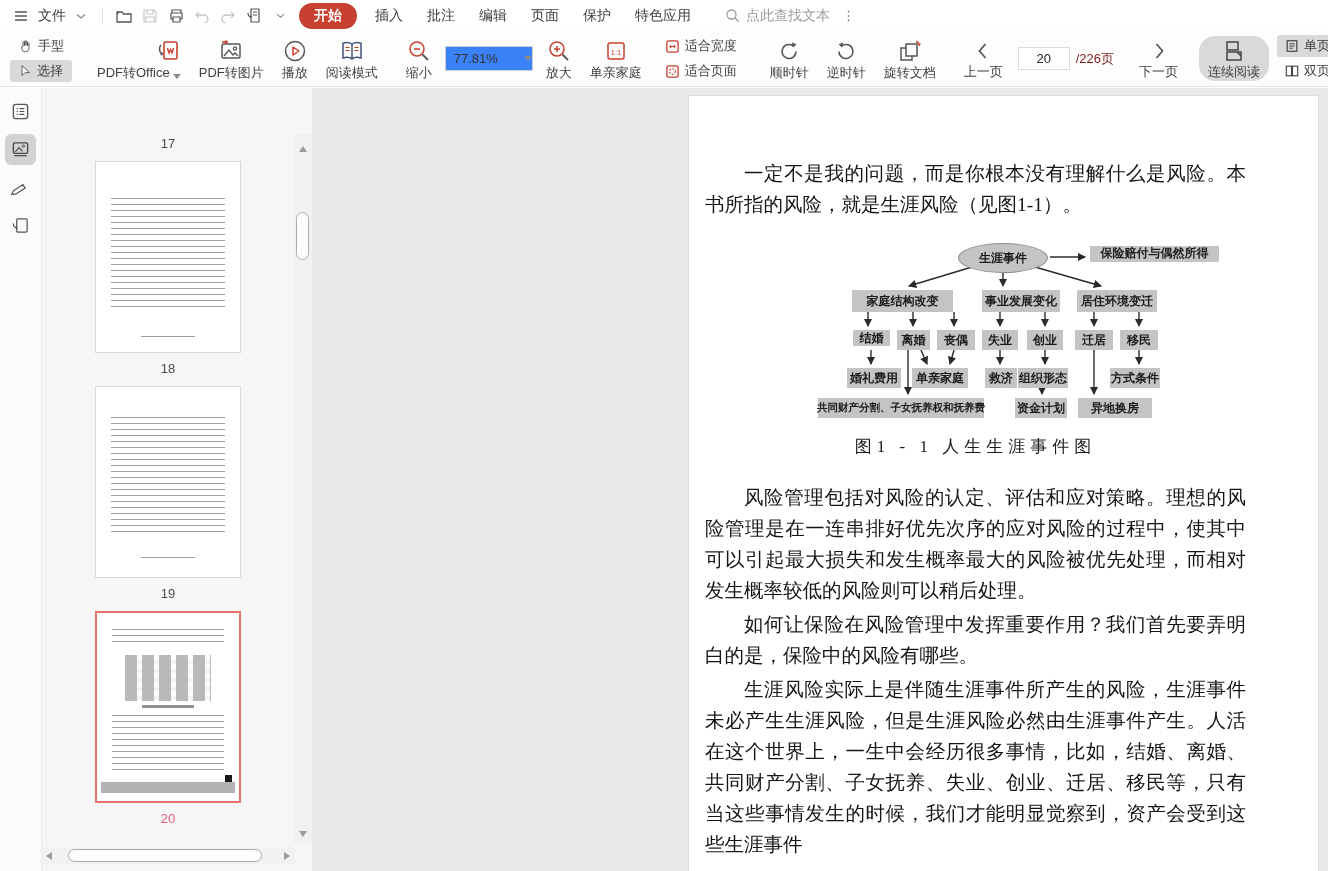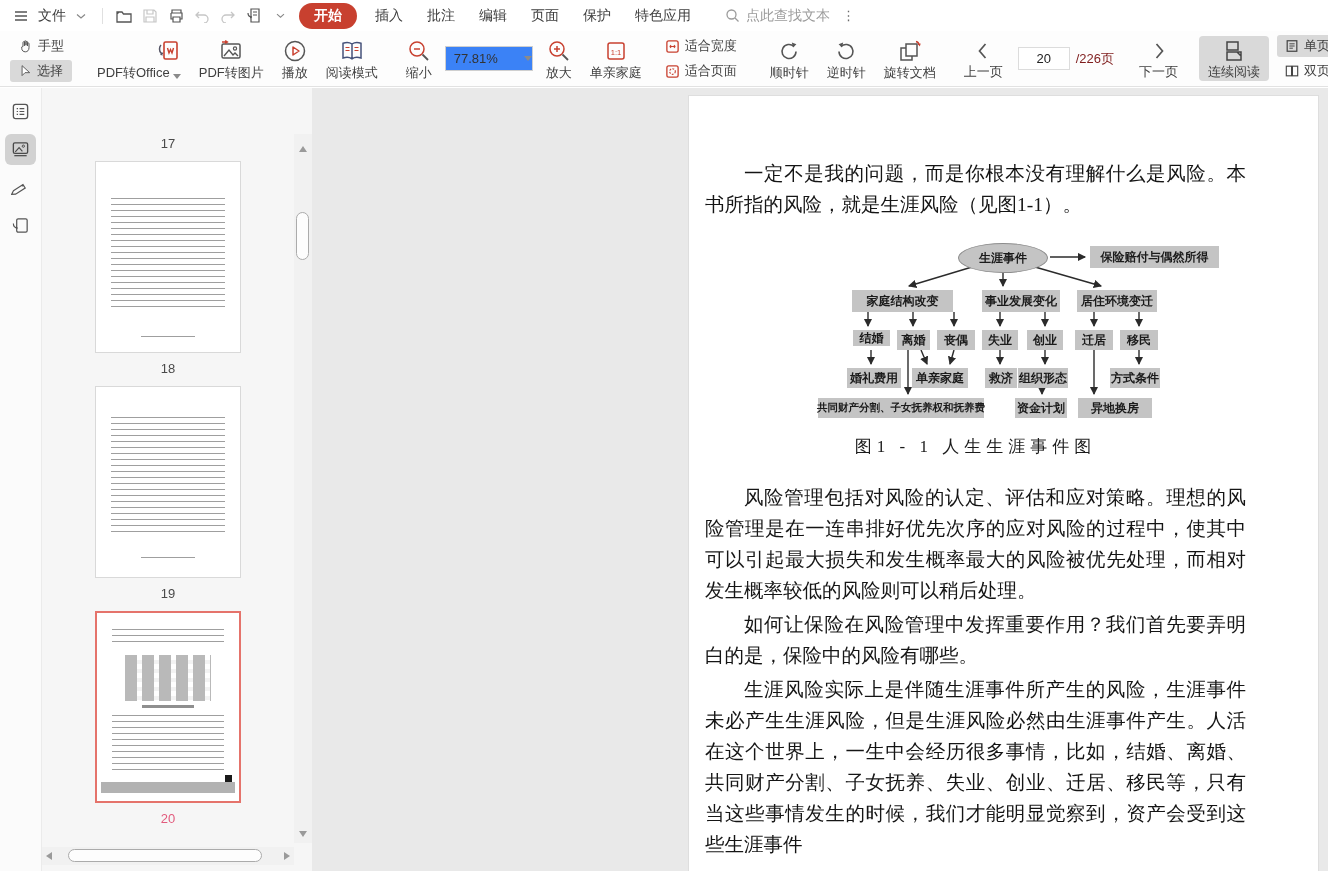--- a/index.html
+++ b/index.html
@@ -30,21 +30,21 @@
   .tdiv { width:1px; background:#e8e8e8; margin:8px 5px; }
   .zoombox { display:flex; align-items:center; align-self:center; width:108px; height:25px;
     border:1px solid #cfcfcf; background:#3b82f6; margin:0 4px; }
   .zoombox input { border:0; outline:0; width:78px; font-size:13px; color:#333; padding-left:8px; background:transparent; }
   .zb-arrow { flex:1; display:flex; align-items:center; justify-content:center; height:100%; }
   .tri-d { width:0; height:0; border-left:4px solid transparent; border-right:4px solid transparent; border-top:5px solid #8a8a8a; }
   .pager { display:flex; align-items:center; }
   .page-input { width:52px; height:23px; border:1px solid #dcdcdc; background:#fff; text-align:center;
     font-size:13px; color:#222; align-self:center; margin:0 6px; }
   .page-total { font-size:13px; color:#7f1d1d; align-self:center; margin-right:16px; }
-  .bigsel { background:#d9d9d9; border-radius:4px; }
+  .bigsel { background:#d9d9d9; border-radius:16px; }
   .with-arrow { display:flex; align-items:flex-end; gap:3px; }
 
   
   .workspace { position:absolute; top:88px; left:0; right:0; bottom:0; display:flex; }
   .rail { width:42px; background:#fbfbfb; border-right:1px solid #ebebeb; display:flex;
     flex-direction:column; align-items:center; padding-top:8px; gap:7px; }
   .rail-btn { width:31px; height:31px; display:flex; align-items:center; justify-content:center; border-radius:6px; }
   .rail-btn.sel { background:#d2d2d2; }
 
   .sidebar { width:270px; background:#f6f6f6; position:relative; }
@@ -491,21 +491,21 @@
               <line x1="116" y1="110" x2="122" y2="124" marker-end="url(#ah)"></line>
               <line x1="149" y1="110" x2="145" y2="124" marker-end="url(#ah)"></line>
               <line x1="195" y1="110" x2="195" y2="124" marker-end="url(#ah)"></line>
               <line x1="240" y1="110" x2="240" y2="124" marker-end="url(#ah)"></line>
               <line x1="237" y1="148" x2="237" y2="154" marker-end="url(#ah)"></line>
               <line x1="289" y1="110" x2="289" y2="154" marker-end="url(#ah)"></line>
               <line x1="334" y1="110" x2="334" y2="124" marker-end="url(#ah)"></line>
             </g>
           </svg>
           <div class="dnode ellipse" style="left:153px; top:3px; width:90px; height:30px;">生涯事件</div>
-          <div class="dnode" style="left:285px; top:6px; width:129px; height:22px;">保险赔付与偶然所得</div>
+          <div class="dnode" style="left:285px; top:6px; width:129px; height:16px;font-family:Liberation Mono, monospace;">保险赔付与偶然所得</div>
           <div class="dnode" style="left:47px; top:50px; width:101px; height:22px;">家庭结构改变</div>
           <div class="dnode" style="left:177px; top:50px; width:78px; height:22px;">事业发展变化</div>
           <div class="dnode" style="left:272px; top:50px; width:80px; height:22px;">居住环境变迁</div>
           <div class="dnode" style="left:48px; top:90px; width:37px; height:16px;">结婚</div>
           <div class="dnode" style="left:92px; top:90px; width:33px; height:20px;">离婚</div>
           <div class="dnode" style="left:132px; top:90px; width:38px; height:20px;">丧偶</div>
           <div class="dnode" style="left:177px; top:90px; width:36px; height:20px;">失业</div>
           <div class="dnode" style="left:222px; top:90px; width:36px; height:20px;">创业</div>
           <div class="dnode" style="left:270px; top:90px; width:38px; height:20px;">迁居</div>
           <div class="dnode" style="left:315px; top:90px; width:38px; height:20px;">移民</div>

